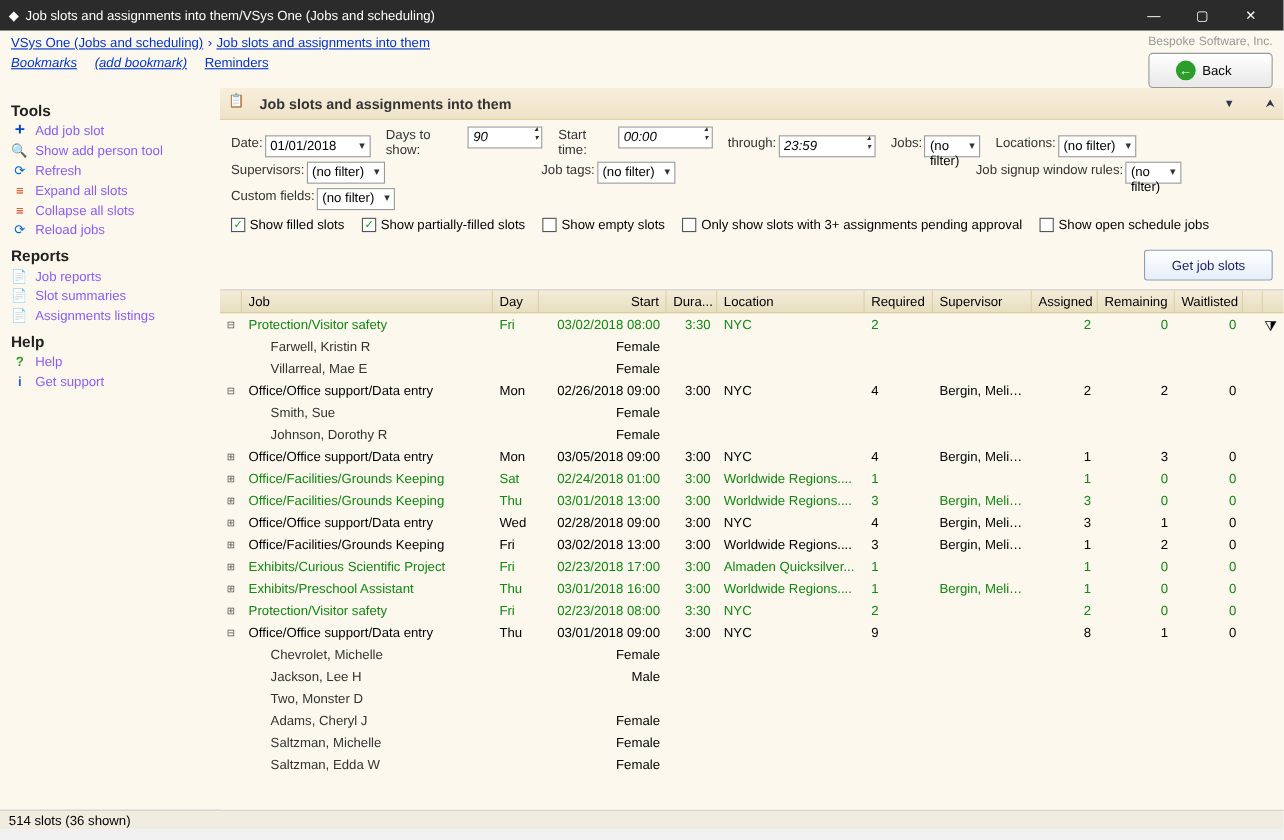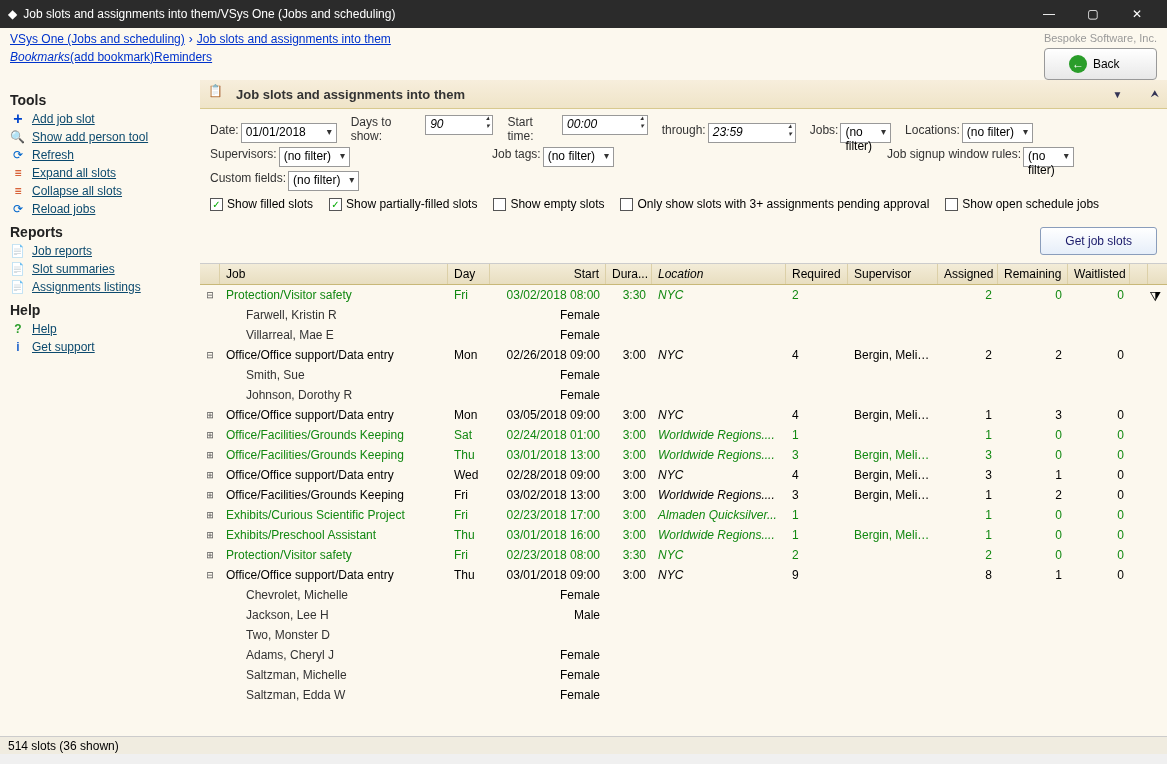--- a/index.html
+++ b/index.html
@@ -7,29 +7,29 @@
 .titlebar { background: #2b2b2b; color: #fff; height: 28px; display: flex; align-items: center; padding: 0 8px; justify-content: space-between; }
 .titlebar .title { display: flex; align-items: center; gap: 6px; }
 .titlebar .sysbtns { display: flex; gap: 0; }
 .sysbtn { width: 44px; height: 28px; display: flex; align-items: center; justify-content: center; color: #fff; }
 .chrome { background: #fff; }
 .breadcrumb-bar { display: flex; justify-content: space-between; align-items: flex-start; padding: 4px 10px 0 10px; background: #fcf8ee; }
 .breadcrumb-bar .left { display: flex; flex-direction: column; gap: 4px; }
 .bc-line { display: flex; align-items: center; gap: 4px; justify-content: space-between; }
 .bc-line a, .links a { color: #0033cc; text-decoration: underline; cursor: pointer; }
 .bc-sep { color: #0033cc; }
-.links { display: flex; gap: 0; }
+.links { display: flex; gap: 16px; }
 .back-btn { display: flex; align-items: center; gap: 6px; border: 1px solid #999; border-radius: 4px; background: linear-gradient(#fff,#e8e8e8); padding: 6px 24px; font-size: 13px; cursor: pointer; }
 .back-circle { width: 18px; height: 18px; border-radius: 50%; background: #2a9d2a; color: #fff; display: flex; align-items: center; justify-content: center; font-weight: bold; }
 .vendor { color: #999; font-size: 11px; text-align: right; margin-bottom: 4px; }
 .main { display: flex; height: calc(764px - 28px - 62px - 18px); background: #fcf8ee; }
 .sidebar { width: 200px; padding: 6px 10px; flex-shrink: 0; position: relative; }
 .section-title { font-weight: bold; font-size: 14px; margin: 6px 0 2px 0; color: #222; }
 .side-item { display: flex; align-items: center; gap: 6px; padding: 1px 0; cursor: pointer; }
-.side-item a { color: #0c4a6e; text-decoration: underline; }
+.side-item a { color: #8b5cf6; }
 .side-icon { width: 16px; height: 16px; flex-shrink: 0; display: inline-flex; align-items: center; justify-content: center; }
 .content { flex: 1; display: flex; flex-direction: column; min-width: 0; }
 .panel-header { display: flex; align-items: center; gap: 8px; background: linear-gradient(#f7eedc,#efe4c8); padding: 4px 8px; border-bottom: 1px solid #d8c98f; }
 .panel-header .title { font-weight: bold; font-size: 13px; color: #333; }
 .panel-header .spacer { flex: 1; }
 .filters { padding: 6px 10px 4px 10px; display: flex; flex-direction: column; gap: 4px; background: #fcf8ee; }
 .filters-row { display: flex; gap: 14px; align-items: flex-end; flex-wrap: nowrap; }
 .fcol { display: flex; flex-direction: row; gap: 2px; }
 .fcol label { color: #333; font-size: 12px; }
 .combo, .num, .date { border: 1px solid #999; background: #fff; padding: 1px 18px 1px 4px; height: 20px; position: relative; }
@@ -39,21 +39,21 @@
 .checks-row { display: flex; align-items: center; gap: 16px; padding: 2px 0 4px 0; flex-wrap: wrap; }
 .chk { display: flex; align-items: center; gap: 4px; }
 .chk .box { width: 13px; height: 13px; border: 1px solid #555; display: inline-flex; align-items: center; justify-content: center; font-size: 10px; color: #0a0; background: #fff; }
 .getbtn { margin-left: auto; border: 1px solid #8a9dbb; background: linear-gradient(#fff,#e6eef9); padding: 6px 24px; border-radius: 3px; cursor: pointer; color: #1a1a6a; }
 .grid-header { display: flex; background: linear-gradient(#f3ecd8,#e8dec0); border-top: 1px solid #ccc; border-bottom: 1px solid #c8b878; }
 .col { padding: 3px 6px; border-right: 1px solid #dcd0a8; white-space: nowrap; overflow: hidden; }
 .c-job { width: 228px; }
 .c-day { width: 42px; }
 .c-start { width: 116px; text-align: right; }
 .c-dura { width: 46px; text-align: right; }
-.c-loc { width: 134px; font-style: italic; }
+.c-loc { width: 134px; }
 .c-req { width: 62px; text-align: left; }
 .c-sup { width: 90px; }
 .c-asn { width: 60px; text-align: right; }
 .c-rem { width: 70px; text-align: right; }
 .c-wait { width: 62px; text-align: right; }
 .c-last { width: 18px; }
 .grid-body { overflow-y: auto; flex: 1; background: #fcf8ee; }
 .row { display: flex; align-items: center; height: 20px; }
 .row.green { color: #118811; }
 .row .cell { padding: 0 6px; white-space: nowrap; overflow: hidden; text-overflow: ellipsis; }
@@ -80,21 +80,21 @@
 <div class="chrome">
   <div class="breadcrumb-bar">
     <div class="left">
       <div class="bc-line">
         <a>VSys One (Jobs and scheduling)</a>
         <span class="bc-sep">›</span>
         <a>Job slots and assignments into them</a>
       </div>
       <div class="links">
         <a style="font-style:italic">Bookmarks</a>
-        <a style="">(add bookmark)</a>
+        <a style="font-style:italic">(add bookmark)</a>
         <a>Reminders</a>
       </div>
     </div>
     <div>
       <div class="vendor">Bespoke Software, Inc.</div>
       <div class="back-btn">
         <span class="back-circle">←</span>
         <span>Back</span>
       </div>
     </div>

